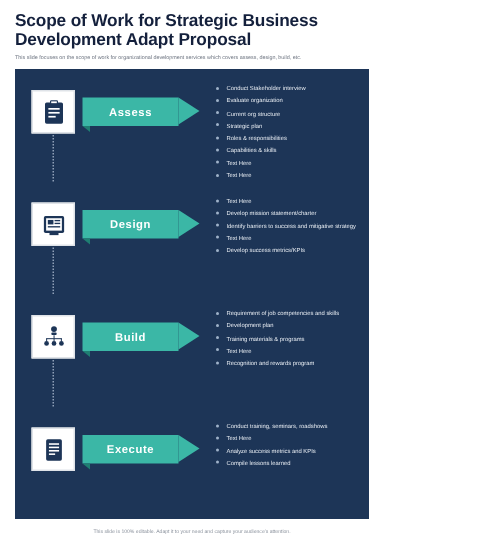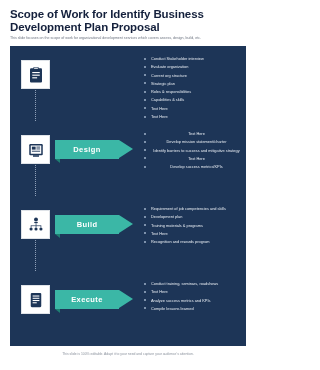--- a/index.html
+++ b/index.html
@@ -136,50 +136,56 @@
     text-align:center;
     font-size:3.4px;
     color:#8b929d;
   }
 </style>
 </head>
 <body>
 
 <div class="slide">
 
-  <div class="title">Scope of Work for Identify Business Development Plan Proposal</div>
+  <div class="title">Scope of Work for Strategic Business Development Adapt Proposal</div>
   <div class="subtitle">This slide focuses on the scope of work for organizational development services which covers assess, design, build, etc.</div>
 
   <div class="board">
 
     <div class="stage" style="top:0px;">
       <div class="icon-tile">
         <svg width="18" height="18" viewBox="0 0 24 24">
           <rect x="4" y="3" width="16" height="19" rx="1.5" fill="#1d3557"></rect>
           <rect x="8.5" y="1.2" width="7" height="3.4" rx="1" fill="#1d3557"></rect>
           <rect x="9.5" y="2.1" width="5" height="1.6" fill="#ffffff"></rect>
           <rect x="7" y="8" width="10" height="1.5" fill="#ffffff"></rect>
           <rect x="7" y="11.5" width="10" height="1.5" fill="#ffffff"></rect>
           <rect x="7" y="15" width="6.5" height="1.5" fill="#ffffff"></rect>
         </svg>
       </div>
       <div class="connector"></div>
+      <div class="banner">
+        <div class="body"></div>
+        <div class="tip"></div>
+        <div class="fold"></div>
+        <div class="label">Assess</div>
+      </div>
       <div class="bullets">
         <div class="bullet">Conduct Stakeholder interview</div>
         <div class="bullet">Evaluate organization</div>
         <div class="bullet">Current org structure</div>
         <div class="bullet">Strategic plan</div>
         <div class="bullet">Roles &amp; responsibilities</div>
         <div class="bullet">Capabilities &amp; skills</div>
         <div class="bullet">Text Here</div>
         <div class="bullet">Text Here</div>
       </div>
     </div>
 
-    <div class="stage" style="top:75px;text-align:center;">
+    <div class="stage" style="top:75px;">
       <div class="icon-tile">
         <svg width="18" height="18" viewBox="0 0 24 24">
           <rect x="3" y="4" width="18" height="15" rx="1.5" fill="#1d3557"></rect>
           <rect x="5" y="6" width="14" height="11" fill="#ffffff"></rect>
           <rect x="6.5" y="7.5" width="5" height="4" fill="#1d3557"></rect>
           <rect x="12.5" y="7.5" width="5" height="1.2" fill="#1d3557"></rect>
           <rect x="12.5" y="10" width="5" height="1.2" fill="#1d3557"></rect>
           <rect x="6.5" y="13" width="11" height="1.2" fill="#1d3557"></rect>
           <rect x="8" y="19" width="8" height="2" fill="#1d3557"></rect>
         </svg>

